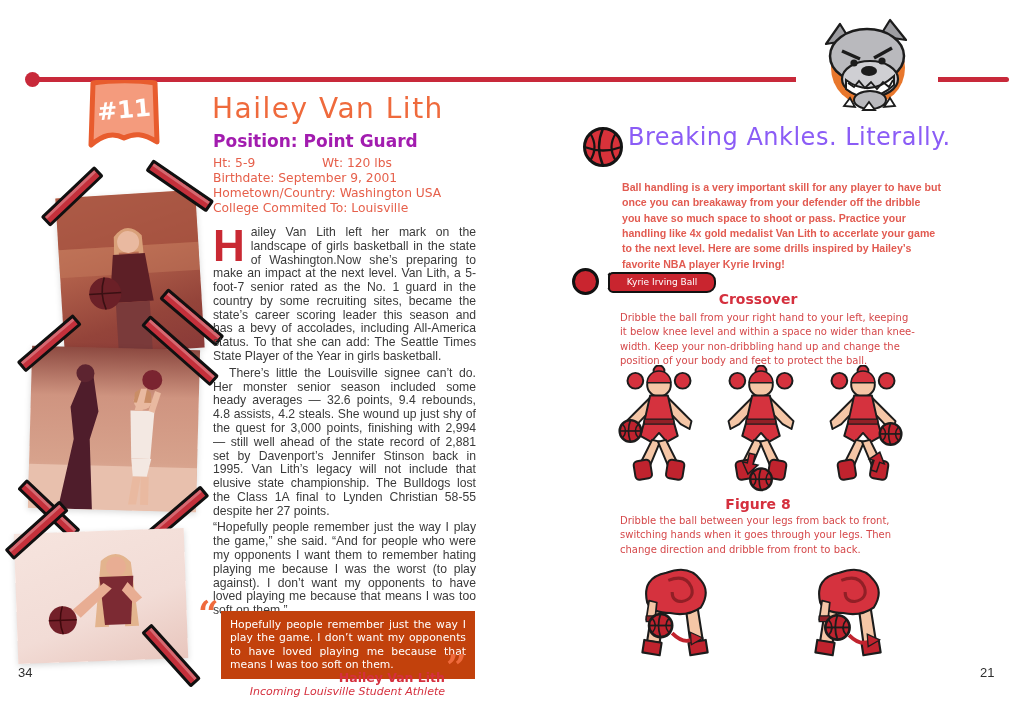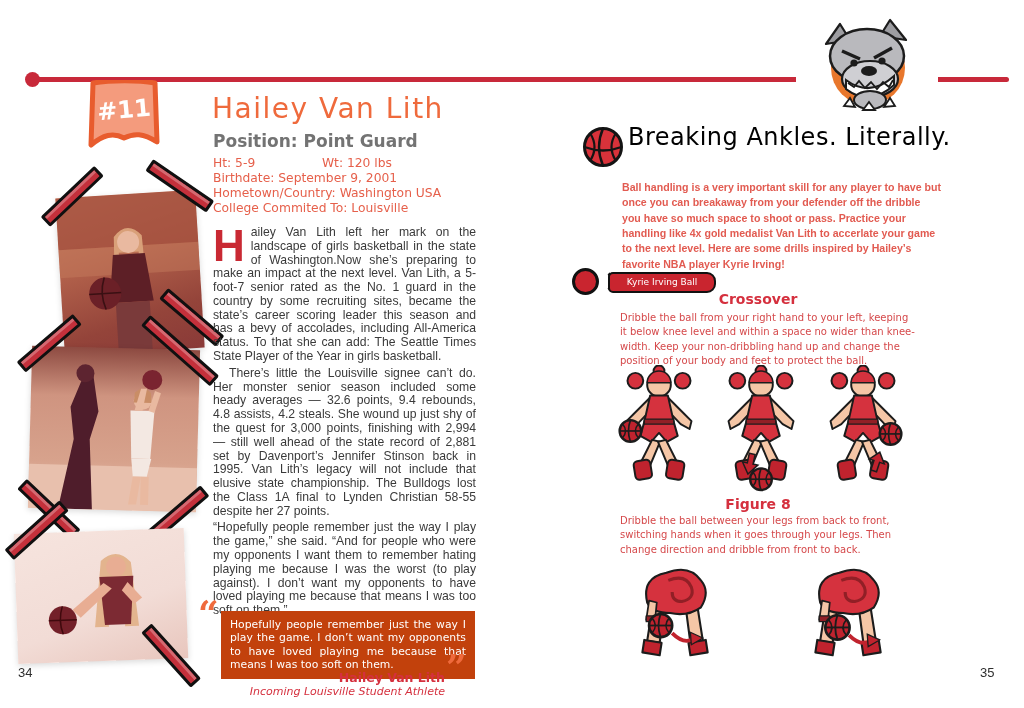--- a/index.html
+++ b/index.html
@@ -17,21 +17,21 @@
   
   .banner-svg { left:84px; top:80px; z-index:2; }
   .banner-num { left:84px; top:96px; width:80px; text-align:center; color:#fff;
     font:bold 24px "DejaVu Sans", sans-serif; transform:rotate(-5deg); z-index:3; }
 
   
   .bulldog { left:796px; top:14px; z-index:2; }
 
   
   .title { left:212px; top:92px; font:400 28px "DejaVu Sans", sans-serif; color:#ef6a3c; letter-spacing:1.5px; }
-  .position { left:213px; top:131px; font:bold 17px "DejaVu Sans", sans-serif; color:#737373; }
+  .position { left:213px; top:131px; font:bold 17px "DejaVu Sans", sans-serif; color:#a21caf; }
   .stats { left:213px; top:156px; font:12.3px/15px "DejaVu Sans", sans-serif; color:#e6604b; }
   .stats .w { display:inline-block; width:105px; }
   .article { left:213px; top:226px; width:263px; font:12.2px/1.13 "Liberation Sans", sans-serif;
     color:#3a3a3a; text-align:justify; }
   .article p { margin:0 0 3px 0; }
   .dropcap { float:left; font:bold 44px/36px "Liberation Sans", sans-serif; color:#c92933; margin:2px 6px 0 0; }
   .p2 { text-indent:16px; }
 
   
   .q-open  { left:198px; top:592px; font:bold 36px "DejaVu Serif", serif; color:#ef6a3c; }
@@ -53,21 +53,21 @@
     background:linear-gradient(165deg,#c97f62 0%, #b2614b 40%, #94443a 75%, #8a3a38 100%); }
   .photo2 { left:30px; top:348px; width:168px; height:162px; transform:rotate(1.5deg);
     background:linear-gradient(180deg,#8d4a41 0%, #cf9480 30%, #d7a28c 70%, #e8c0ad 100%); }
   .photo3 { left:16px; top:531px; width:170px; height:130px; transform:rotate(-2deg);
     background:linear-gradient(160deg,#f6e4de 0%, #f2dcd6 60%, #e8c6bd 100%); }
   .tape { position:absolute; width:74px; height:14px; background:#c4303b;
     border:3px solid #101010; border-radius:2px; box-shadow:inset 0 3px 0 rgba(255,255,255,.28); }
 
   
   .bb-icon { left:581px; top:125px; }
-  .r-heading { left:628px; top:123px; font:400 24px "DejaVu Sans", sans-serif; color:#000000; letter-spacing:.5px; }
+  .r-heading { left:628px; top:123px; font:400 24px "DejaVu Sans", sans-serif; color:#8b5cf6; letter-spacing:.5px; }
   .r-intro { left:622px; top:156px; width:320px; font:bold 10.6px/1.45 "Liberation Sans", sans-serif; color:#e25b51;margin-top:24px; }
 
   .badge-circle { left:572px; top:268px; width:27px; height:27px; background:#c9252f;
     border:3px solid #111; border-radius:50%; }
   .badge-arc { left:600px; top:270px; width:12px; height:23px;
     border:3px solid transparent; border-right:3px solid #111; border-radius:50%; }
   .badge-pill { left:608px; top:272px; width:108px; height:21px; background:#c9252f;
     border:2.5px solid #111; border-radius:5px 9px 9px 5px; color:#fff; text-align:center;
     font:9px/16px "DejaVu Sans", sans-serif; }
 
@@ -278,15 +278,15 @@
       <polygon points="63,69 76,75 64,82" fill="#c0232e" stroke="#1c1c1c" stroke-width="1.3"></polygon>
     </svg>
     <svg width="95" height="96" viewBox="0 0 95 100">
       <use href="#bent-base"></use>
       <use href="#ball-sm" transform="translate(36,64) scale(1.15)"></use>
       <path d="M48,72 Q60,84 70,78" fill="none" stroke="#c0232e" stroke-width="4"></path>
       <polygon points="67,71 80,77 68,84" fill="#c0232e" stroke="#1c1c1c" stroke-width="1.3"></polygon>
     </svg>
   </div>
 
-  <div class="abs pagenum pg-right">35</div>
+  <div class="abs pagenum pg-right">21</div>
 
 </div>
 
 </body></html>

